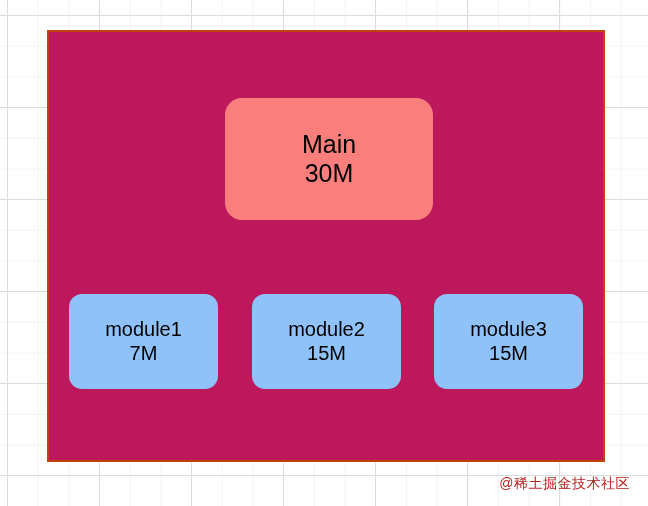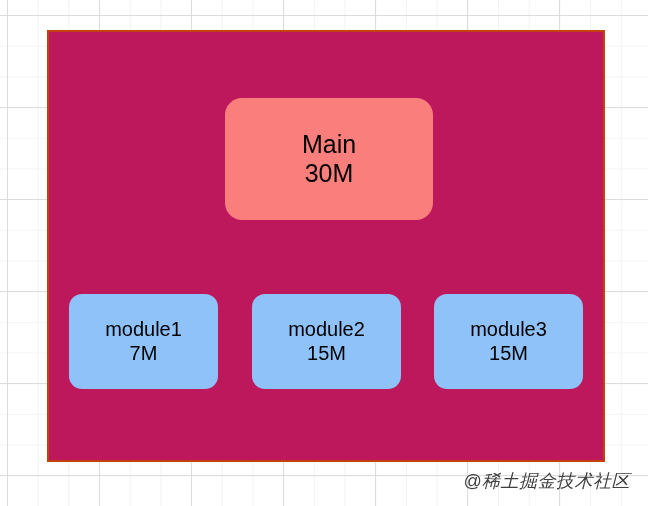--- a/index.html
+++ b/index.html
@@ -94,26 +94,25 @@
   .node-value {
     display: block;
     white-space: nowrap;
   }
 
   
   #watermark {
     position: absolute;
     right: 18px;
     bottom: 13px;
-    font-size: 18px;
-    color: #404040;
+    font-size: 14px;
+    color: #b91c1c;
     letter-spacing: 0.5px;
     white-space: nowrap;
     user-select: none;
-    font-style: italic;
   }
 </style>
 </head>
 <body>
 
 <div id="grid-background"></div>
 
 <div id="diagram-frame">
 
   <div class="node-box" id="node-main">

